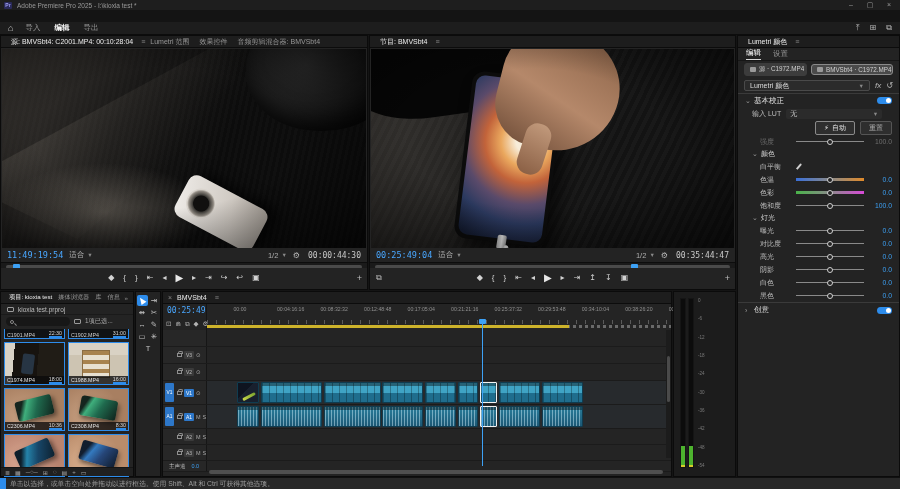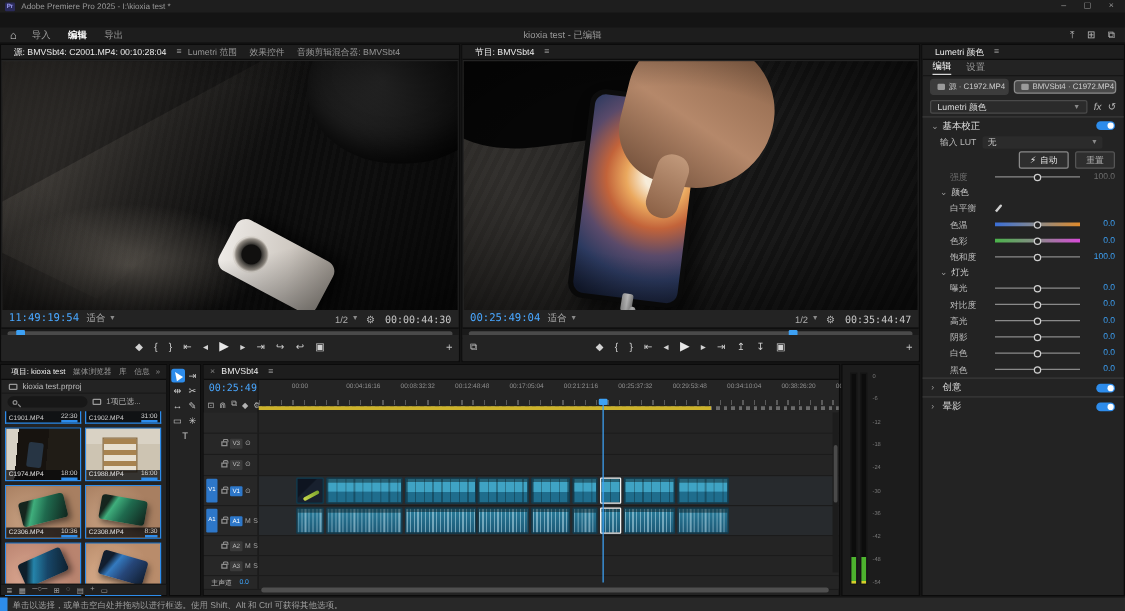--- a/index.html
+++ b/index.html
@@ -210,21 +210,20 @@
   </div>
 
 
   <div id="headerbar">
     <span class="home-ic">⌂</span>
     <div id="hdr-tabs">
         <span class="hdr-tab">导入</span>
         <span class="hdr-tab active">编辑</span>
         <span class="hdr-tab">导出</span>
       </div>
-    <div class="hdr-title">kioxia test - 已编辑</div>
     <div class="hdr-right">
       <span>⤒</span>
       <span>⊞</span>
       <span>⧉</span>
     </div>
   </div>
 
   <div class="panel" id="src-panel" style="left:0;top:35px;width:368px;height:255px">
     <div class="ptabs" id="src-tabs">
         <span class="ptab active">源: BMVSbt4: C2001.MP4: 00:10:28:04</span>
@@ -455,25 +454,20 @@
           <div class="strack">
             <span class="sthumb" style="left: 50%;"></span>
           </div>
           <span class="sval">0.0</span>
         </div>
         <div class="lsec">
           <span class="chv">›</span>
           <span>创意</span>
           <span class="toggle"></span>
         </div>
-        <div class="lsec">
-          <span class="chv">›</span>
-          <span>晕影</span>
-          <span class="toggle"></span>
-        </div>
       </div>
   </div>
 
   <div class="panel" id="proj-panel" style="left:0;top:291px;width:134px;height:186px">
     <div class="ptabs" id="proj-tabs" style="font-size:6.2px">
         <span class="ptab active" style="padding: 0px 3px;">项目: kioxia test</span>
         <span class="ptab" style="padding: 0px 3px;">媒体浏览器</span>
         <span class="ptab" style="padding: 0px 3px;">库</span>
         <span class="ptab" style="padding: 0px 3px;">信息</span>
         <span class="ptab-overflow">»</span>

